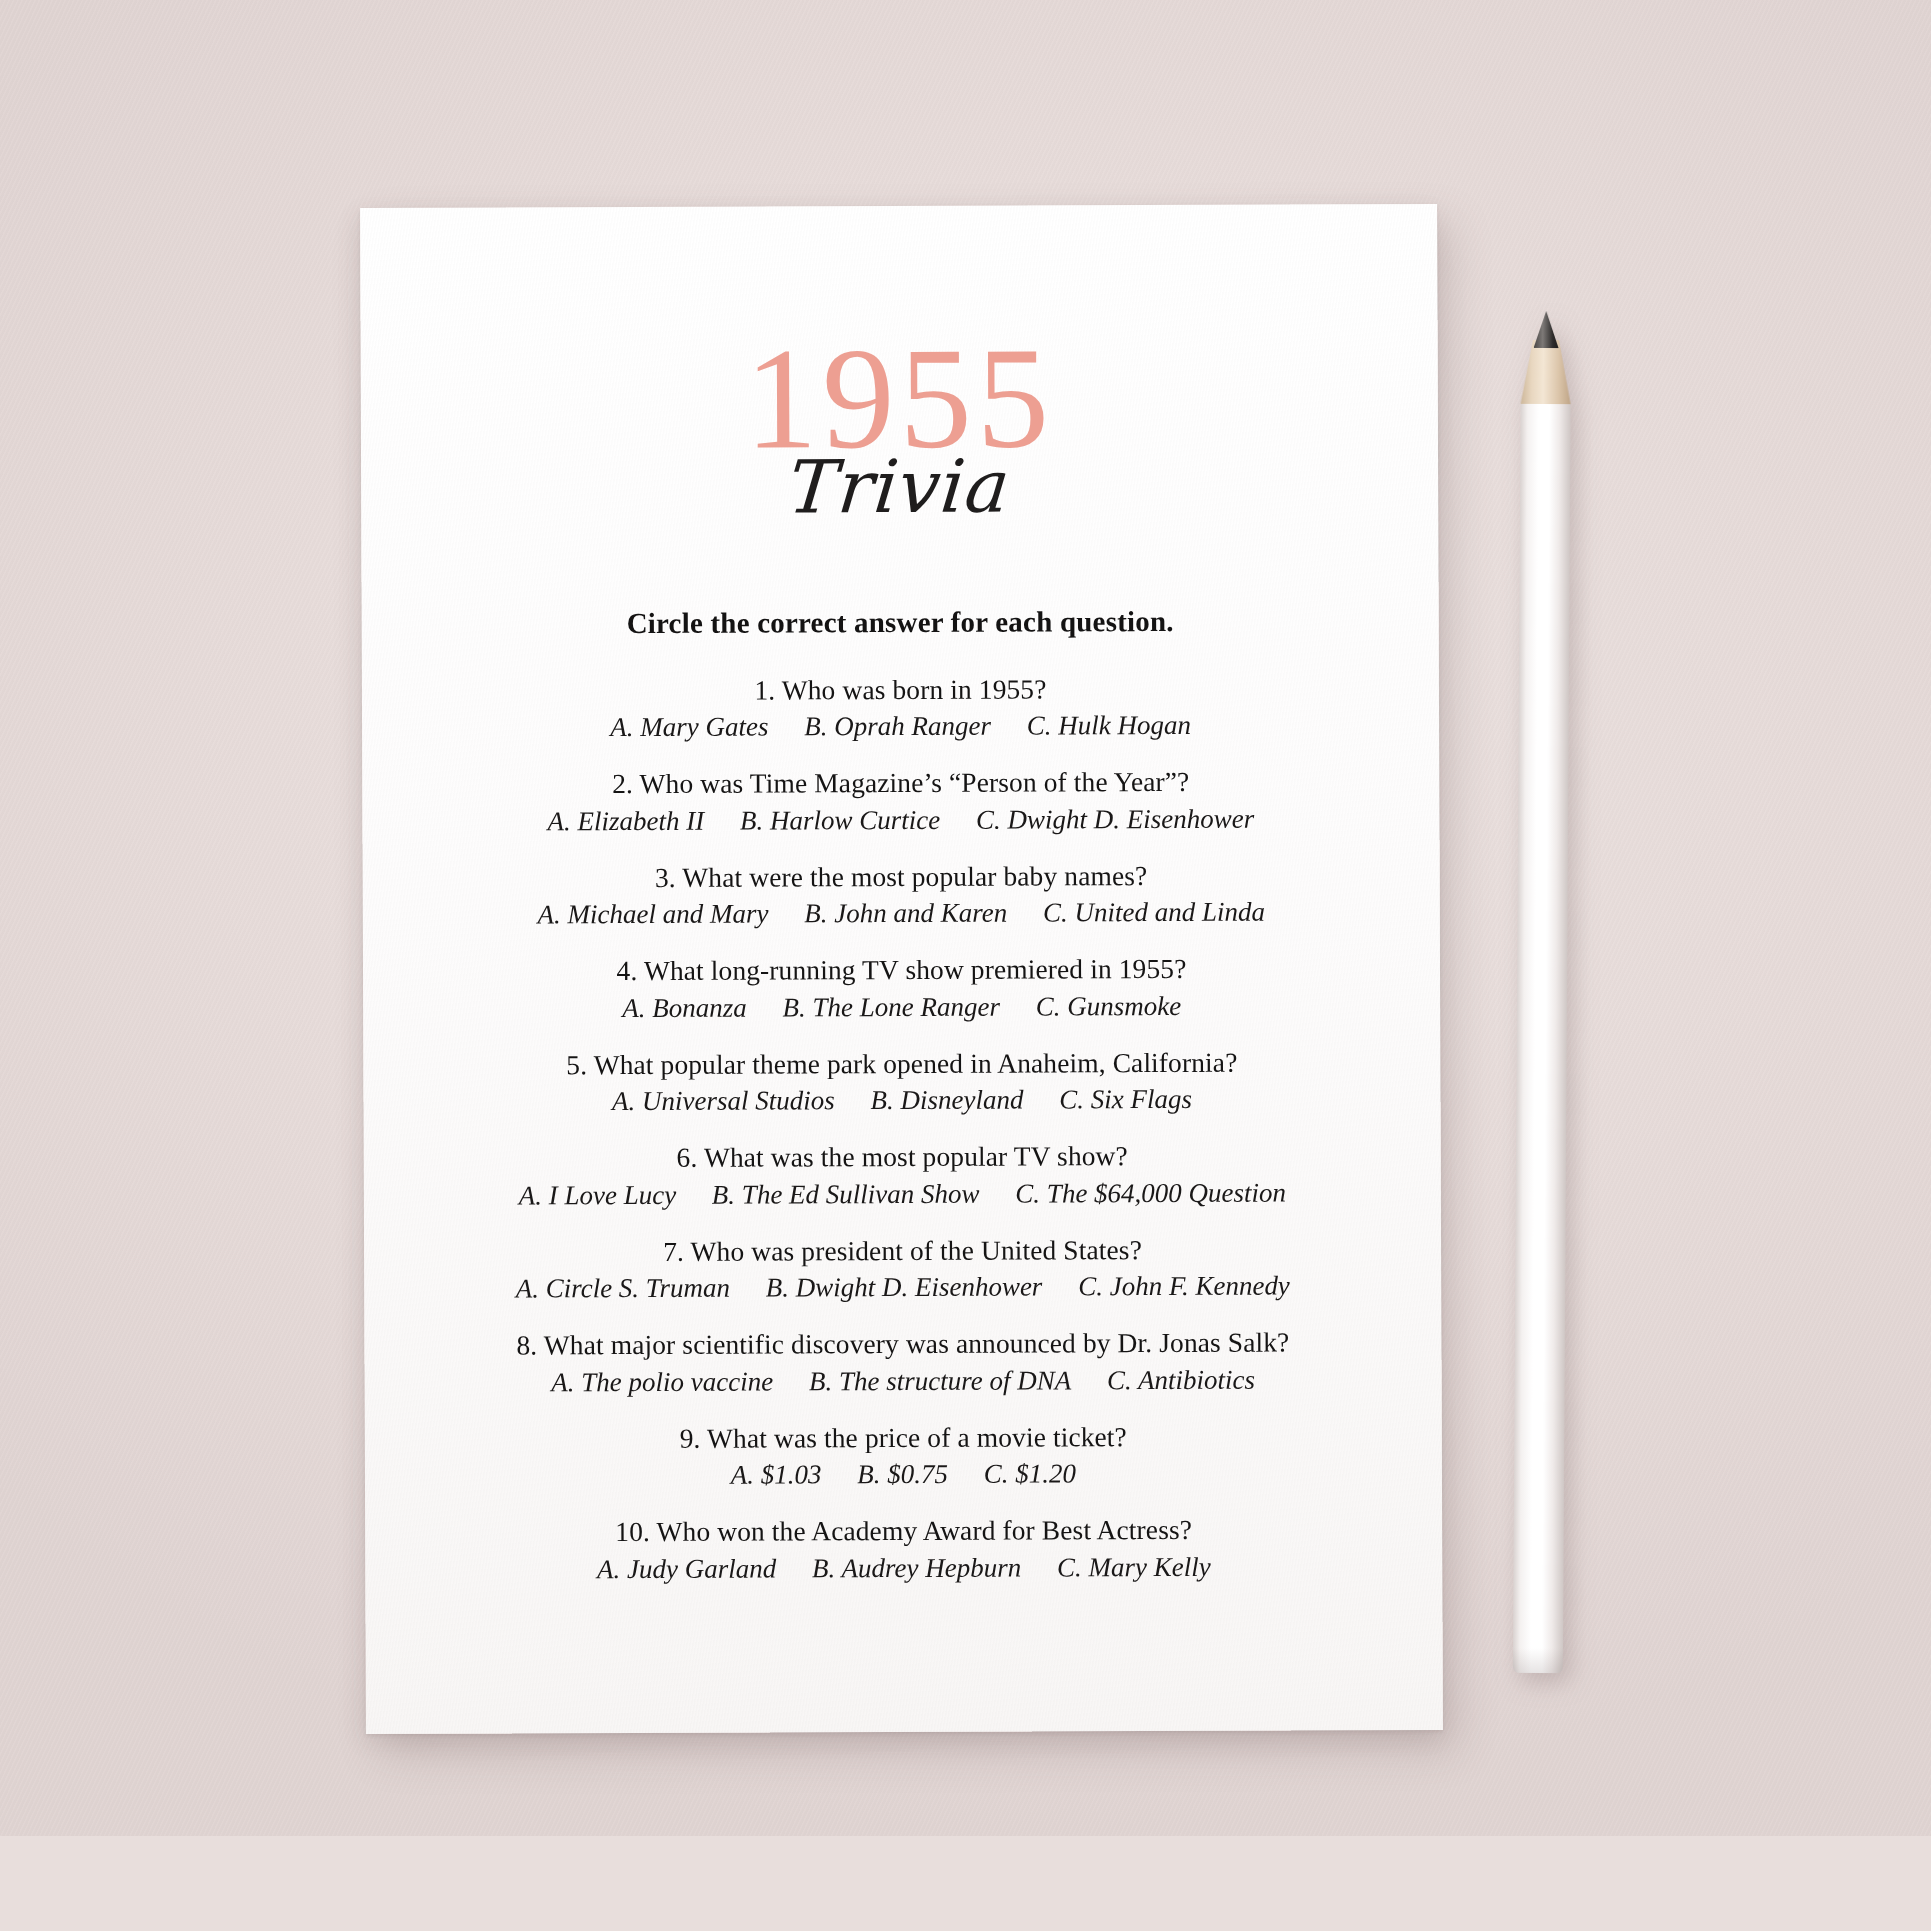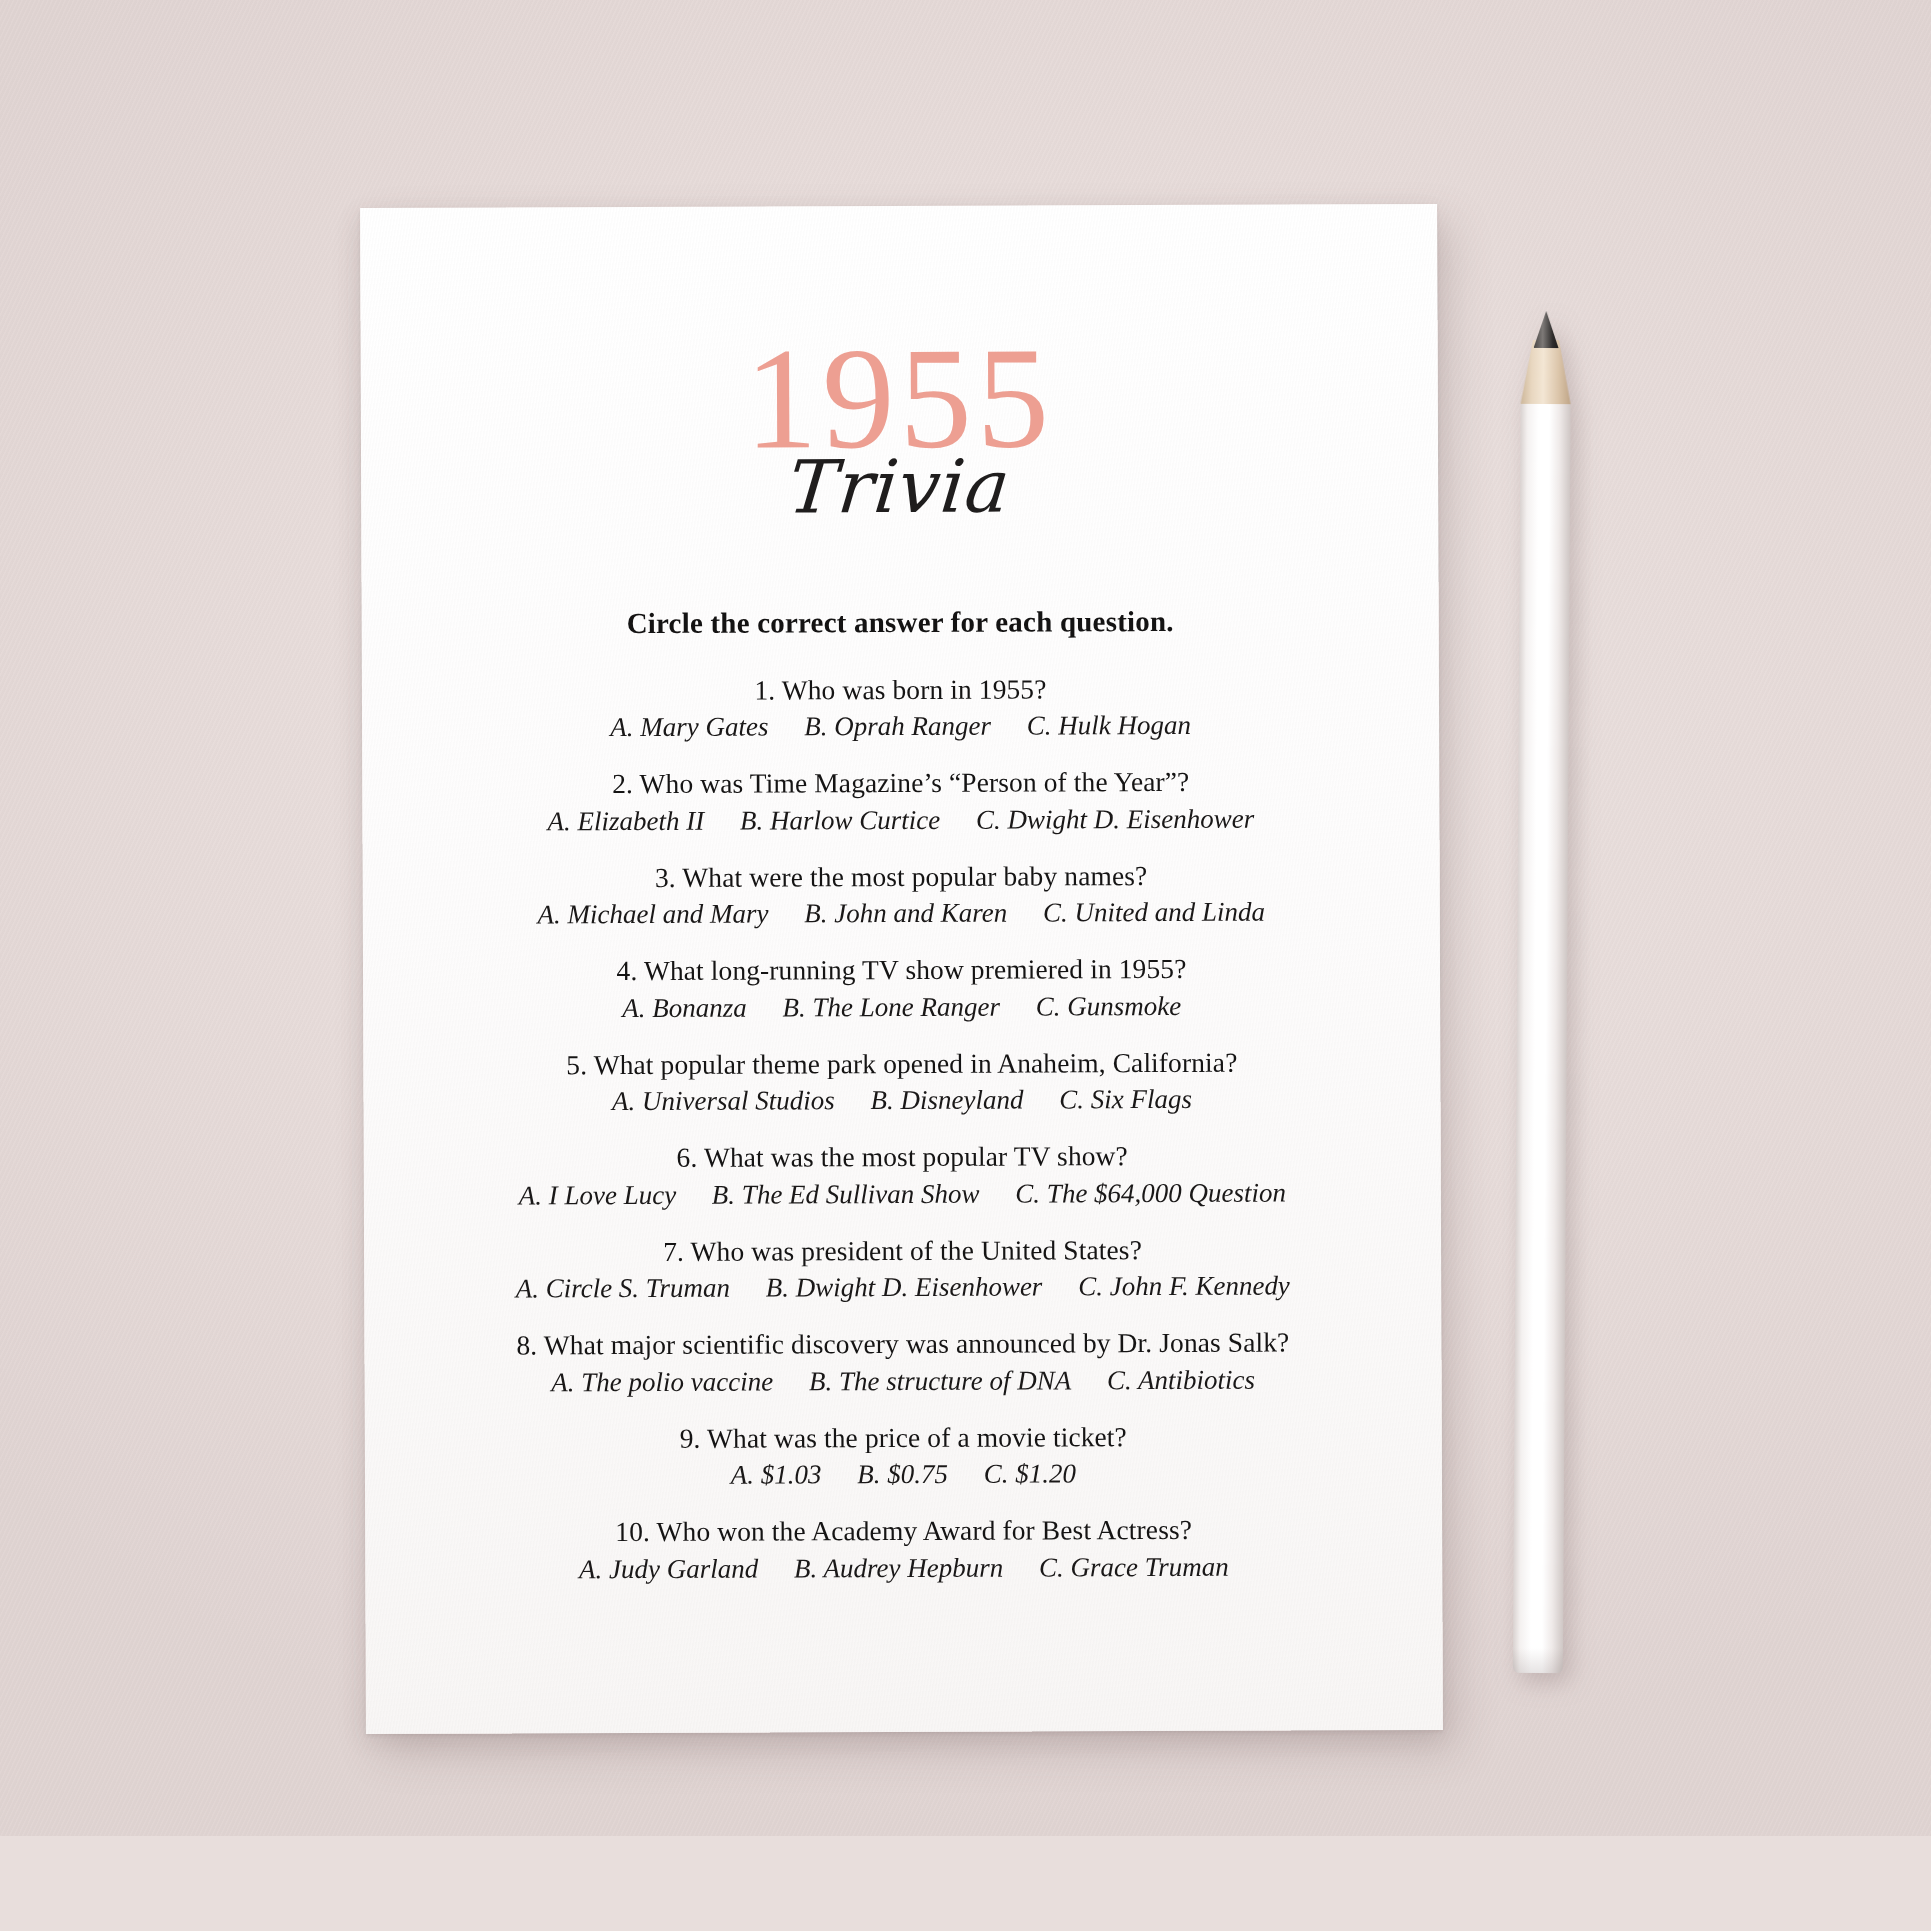--- a/index.html
+++ b/index.html
@@ -264,21 +264,21 @@
             <span class="opt">B. $0.75</span>
             <span class="opt">C. $1.20</span>
           </div>
         </div>
 
         <div class="qblock">
           <div class="q">10. Who won the Academy Award for Best Actress?</div>
           <div class="answers">
             <span class="opt">A. Judy Garland</span>
             <span class="opt">B. Audrey Hepburn</span>
-            <span class="opt">C. Grace Truman</span>
+            <span class="opt">C. Mary Kelly</span>
           </div>
         </div>
 
       </div>
     </div>
   </div>
 
   <div id="pencil">
     <div class="pencil-body"></div>
     <div class="pencil-wood"></div>

